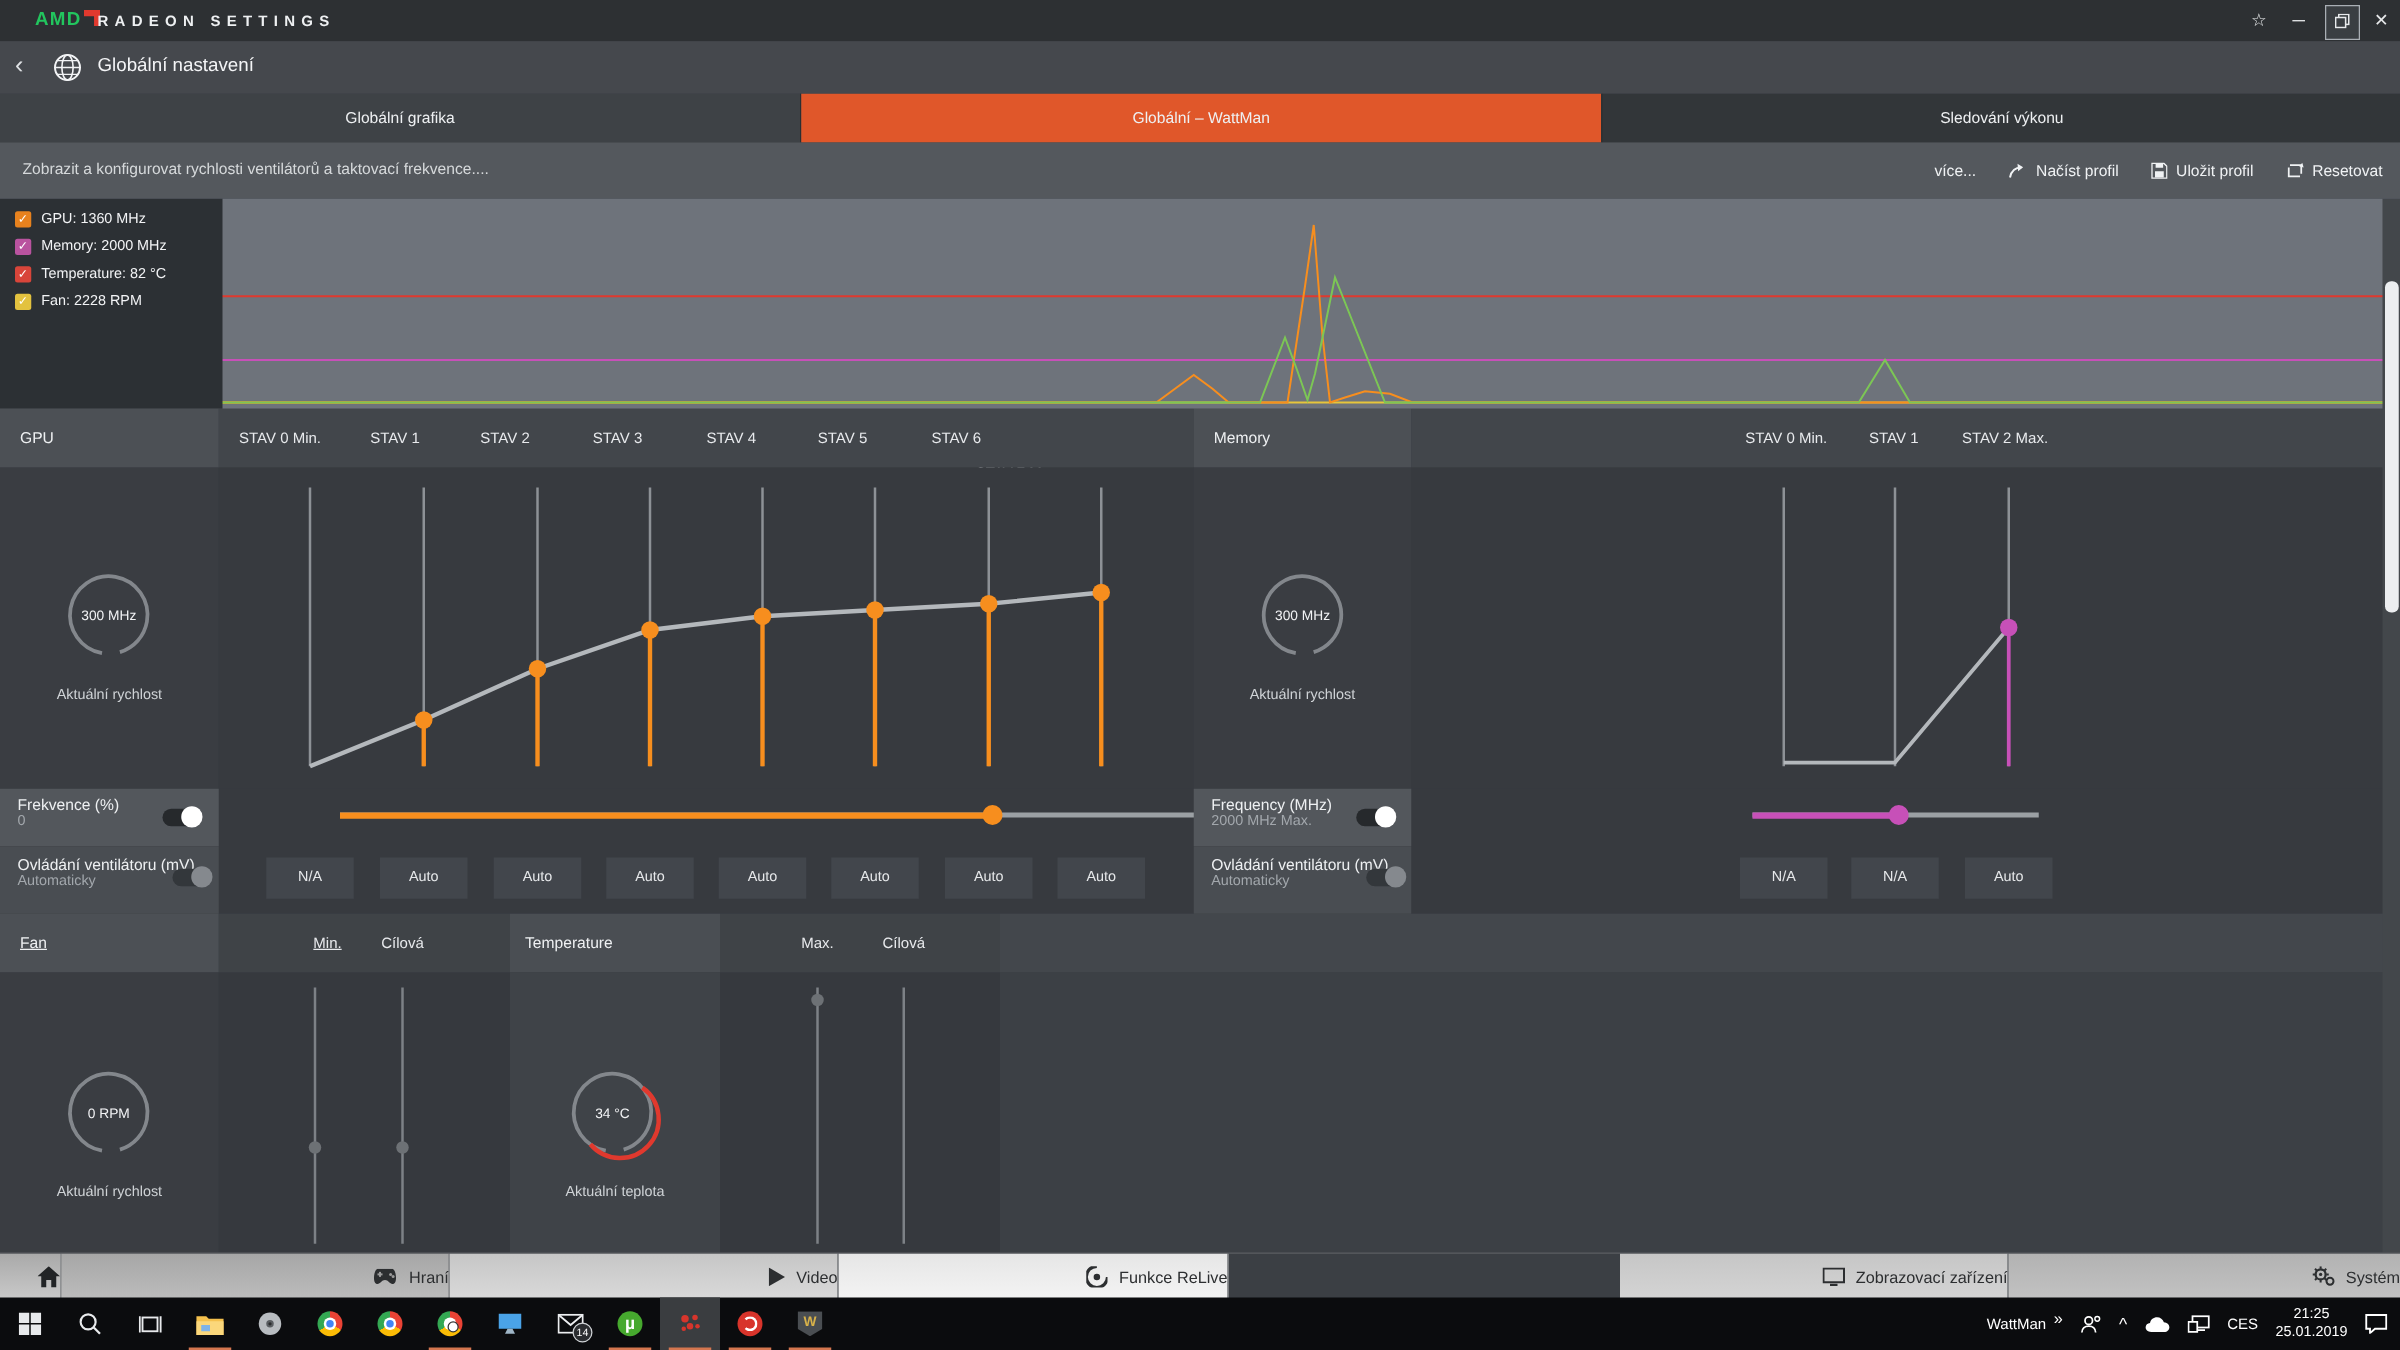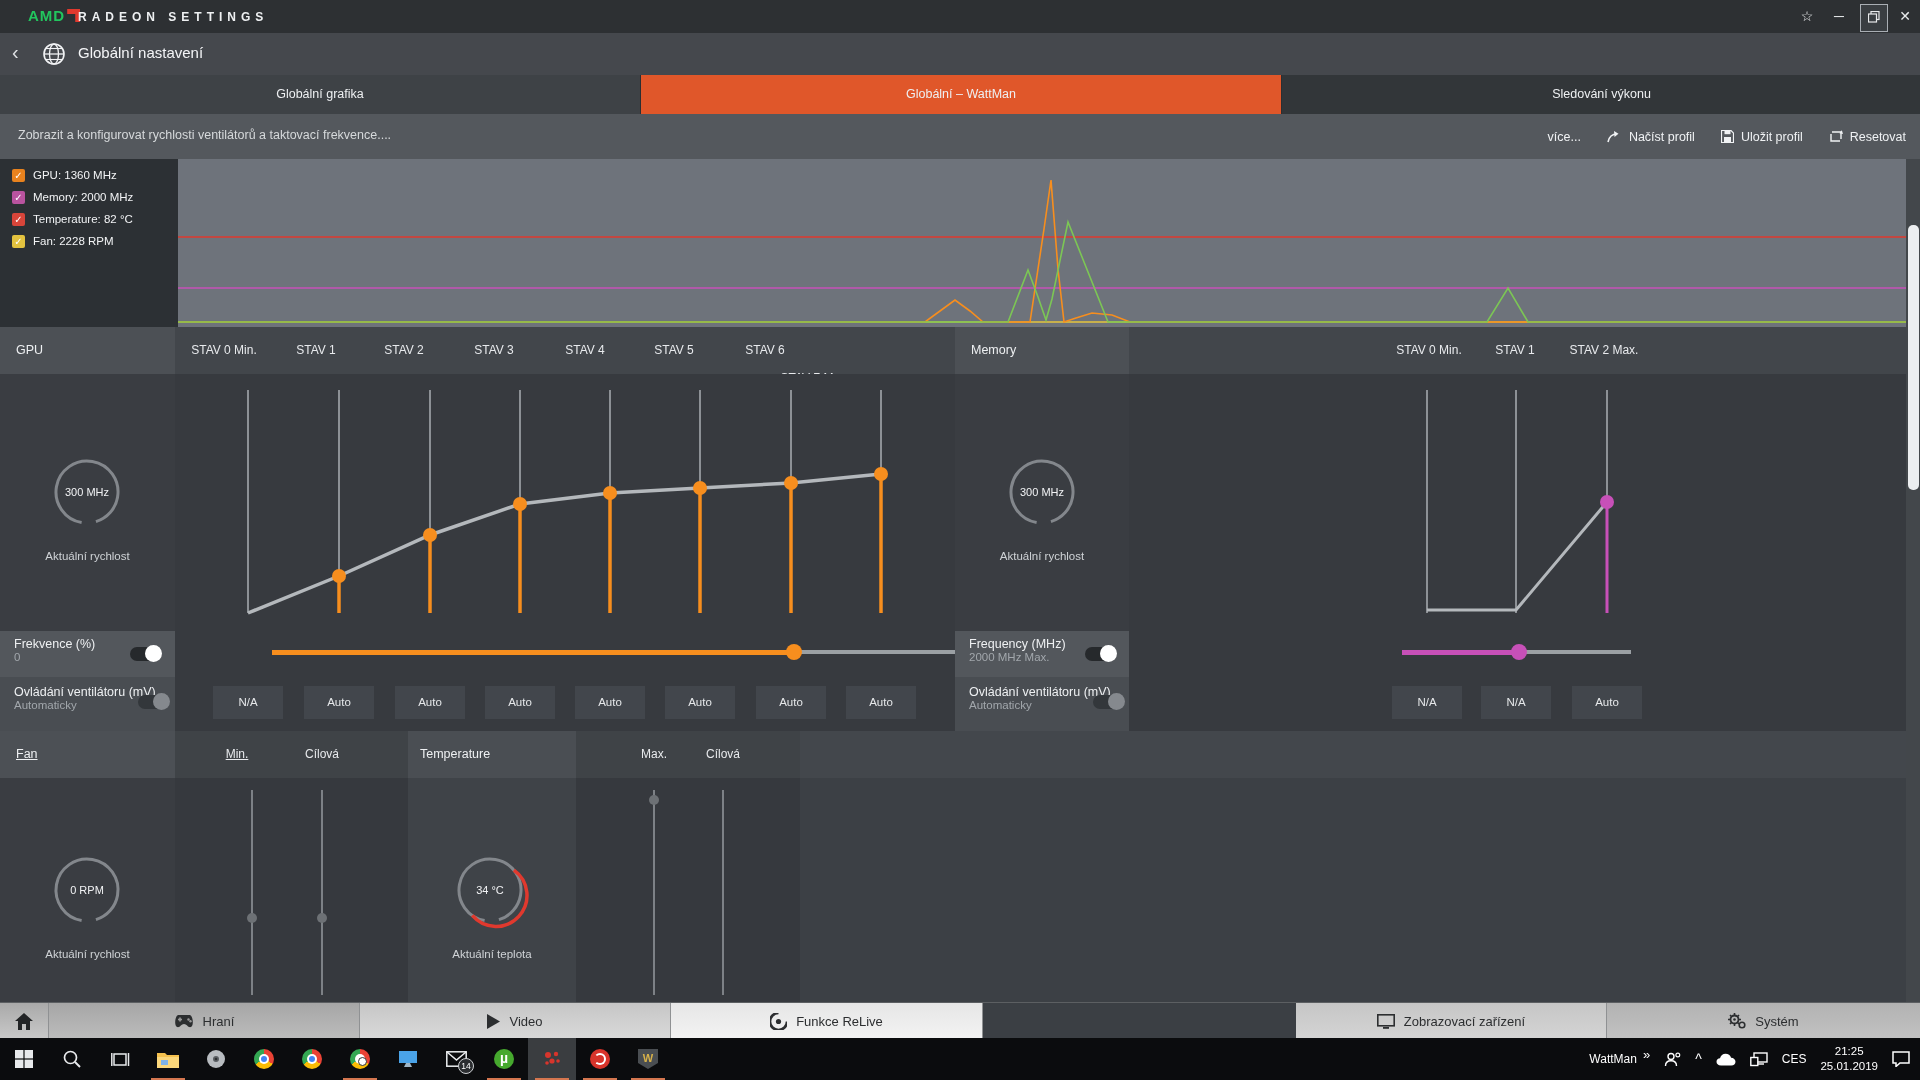--- a/index.html
+++ b/index.html
@@ -49,21 +49,21 @@
   .toggle{position:absolute;width:30px;height:14px;border-radius:8px;background:#26292c;}
   .knob{position:absolute;top:-2px;width:17px;height:17px;border-radius:50%;background:#fff;right:-2px;}
   .toggle.off{background:#33373b;}
   .toggle.off .knob{background:#85898e;}
   .sub-label{font-size:11.5px;color:#a2a7ac;}
   
   .statebtn{position:absolute;top:9px;width:70px;height:33px;background:#42464c;color:#e6e8ea;
     font-size:11.5px;line-height:33px;text-align:center;}
   
   .bottomnav{left:0;top:1002px;width:1920px;height:36px;border-top:1px solid #5c5f62;box-sizing:border-box;}
-  .bn-seg{position:absolute;top:0;height:36px;display:flex;align-items:center;justify-content:center;gap:9px;
+  .bn-seg{position:absolute;top:0;height:36px;display:flex;align-items:center;justify-content:flex-end;gap:9px;
     font-size:13px;color:#2c2e30;border-right:1px solid #8f9193;box-sizing:border-box;}
   
   .taskbar{left:0;top:1038px;width:1920px;height:42px;background:#0b0c0e;}
   .tb-slot{position:absolute;top:0;width:48px;height:42px;display:flex;align-items:center;justify-content:center;}
   .runline{position:absolute;bottom:0;left:7px;width:34px;height:2px;background:#d4764f;}
   .tray{position:absolute;right:0;top:0;height:42px;display:flex;align-items:center;gap:14px;padding-right:10px;color:#fff;}
   .tray-txt{font-size:12px;color:#fff;}
   .clock{font-size:11.5px;line-height:1.3;text-align:center;color:#fff;}
   svg{display:block;}
   .nosel{user-select:none;}
@@ -287,21 +287,21 @@
     <div id="mem-btns">
         <div class="statebtn" style="left: 1392px;">N/A</div>
         <div class="statebtn" style="left: 1481px;">N/A</div>
         <div class="statebtn" style="left: 1572px;">Auto</div>
       </div>
   </div>
 
   <div class="abs" style="left:0;top:731px;width:1920px;height:47px;">
     <div class="hdr-cell cell-label" style="left:0;width:175px;background:#4c5055;text-decoration:underline;">Fan</div>
     <div class="hdr-cell" id="fan-cols" style="left:175px;width:233px;background:#3f4347;padding:0;">
-        <span class="strip-label" style="left: 62px; text-decoration: underline;">Min.</span>
+        <span class="strip-label" style="left: 87px; text-decoration: underline;">Min.</span>
         <span class="strip-label" style="left: 147px;">Cílová</span>
       </div>
     <div class="hdr-cell cell-label" style="left:408px;width:168px;background:#4a4e53;padding-left:12px;">Temperature</div>
     <div class="hdr-cell" id="temp-cols" style="left:576px;width:224px;background:#3f4347;padding:0;">
         <span class="strip-label" style="left: 78px;">Max.</span>
         <span class="strip-label" style="left: 147px;">Cílová</span>
       </div>
     <div class="hdr-cell" style="left:800px;width:1120px;background:#43474c;"></div>
   </div>
 

